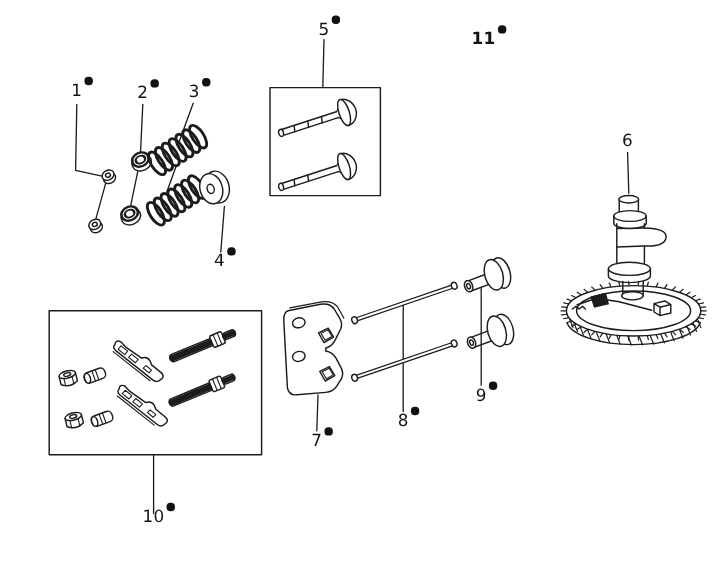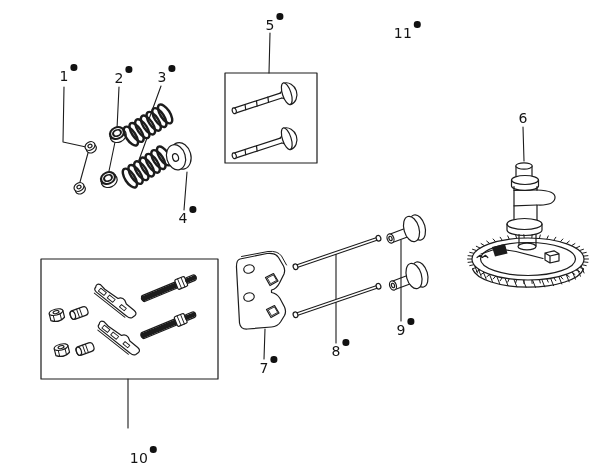--- a/index.html
+++ b/index.html
@@ -358,22 +358,22 @@
         <span class="dot"></span>
       </div>
       <div class="callout" style="left: 336px; top: 351px;">
         <span class="num">8</span>
         <span class="dot"></span>
       </div>
       <div class="callout" style="left: 401px; top: 330px;">
         <span class="num">9</span>
         <span class="dot"></span>
       </div>
-      <div class="callout" style="left: 128px; top: 458px; margin-left: 11px;">
+      <div class="callout" style="left: 128px; top: 431px;">
         <span class="num">10</span>
         <span class="dot"></span>
       </div>
-      <div class="callout" style="left: 403px; top: 33px;">
+      <div class="callout" style="left: 403px; top: 33px; font-weight: bold;">
         <span class="num">11</span>
         <span class="dot"></span>
       </div>
     </div>
 </div>
 
 </body></html>

